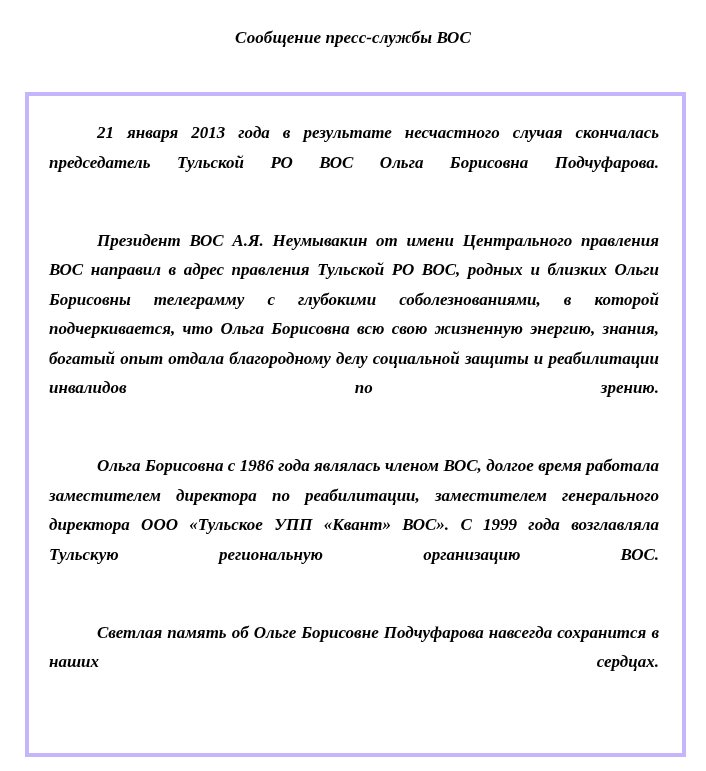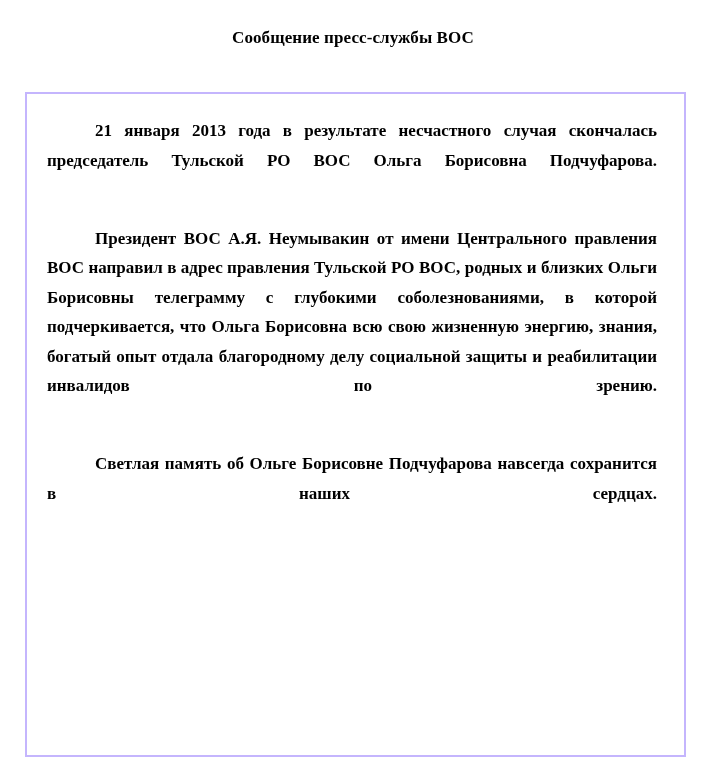--- a/index.html
+++ b/index.html
@@ -15,20 +15,21 @@
     font-family: "Liberation Serif", "DejaVu Serif", serif;
     color: #000000;
     -webkit-font-smoothing: antialiased;
   }
 
   .page {
     position: relative;
     width: 706px;
     height: 771px;
     background: #ffffff;
+    font-style: italic;
   }
 
   
   .doc-title {
     position: absolute;
     left: 0;
     top: 28px;
     width: 706px;
     text-align: center;
     font-size: 17px;
@@ -39,21 +40,21 @@
   }
 
   
   .frame {
     position: absolute;
     left: 25px;
     top: 92px;
     width: 661px;
     height: 665px;
     box-sizing: border-box;
-    border: 2px solid #c4b5fd;
+    border: 4px solid #c4b5fd;
     background: #ffffff;
   }
 
   .frame-inner {
     position: absolute;
     left: 20px;
     top: 22px;
     width: 610px;
   }
 
@@ -87,19 +88,20 @@
 
   <div class="doc-title">Сообщение пресс-службы ВОС</div>
 
   <div class="frame">
     <div class="frame-inner">
 
       <p class="para">21 января 2013 года в результате несчастного случая скончалась председатель Тульской РО ВОС Ольга Борисовна Подчуфарова.</p>
 
       <p class="para">Президент ВОС А.Я. Неумывакин от имени Центрального правления ВОС направил в адрес правления Тульской РО ВОС, родных и близких Ольги Борисовны телеграмму с глубокими соболезнованиями, в которой  подчеркивается, что Ольга Борисовна всю свою жизненную энергию, знания, богатый опыт отдала благородному делу социальной защиты и реабилитации инвалидов по зрению.</p>
 
+      <p class="para">Ольга Борисовна с 1986 года являлась членом ВОС, долгое время работала заместителем директора по реабилитации, заместителем генерального директора ООО «Тульское УПП «Квант» ВОС». С 1999 года возглавляла Тульскую региональную организацию ВОС.</p>
 
       <p class="para">Светлая память об Ольге Борисовне Подчуфарова навсегда сохранится в наших сердцах.</p>
 
     </div>
   </div>
 
 </div>
 
 </body></html>

